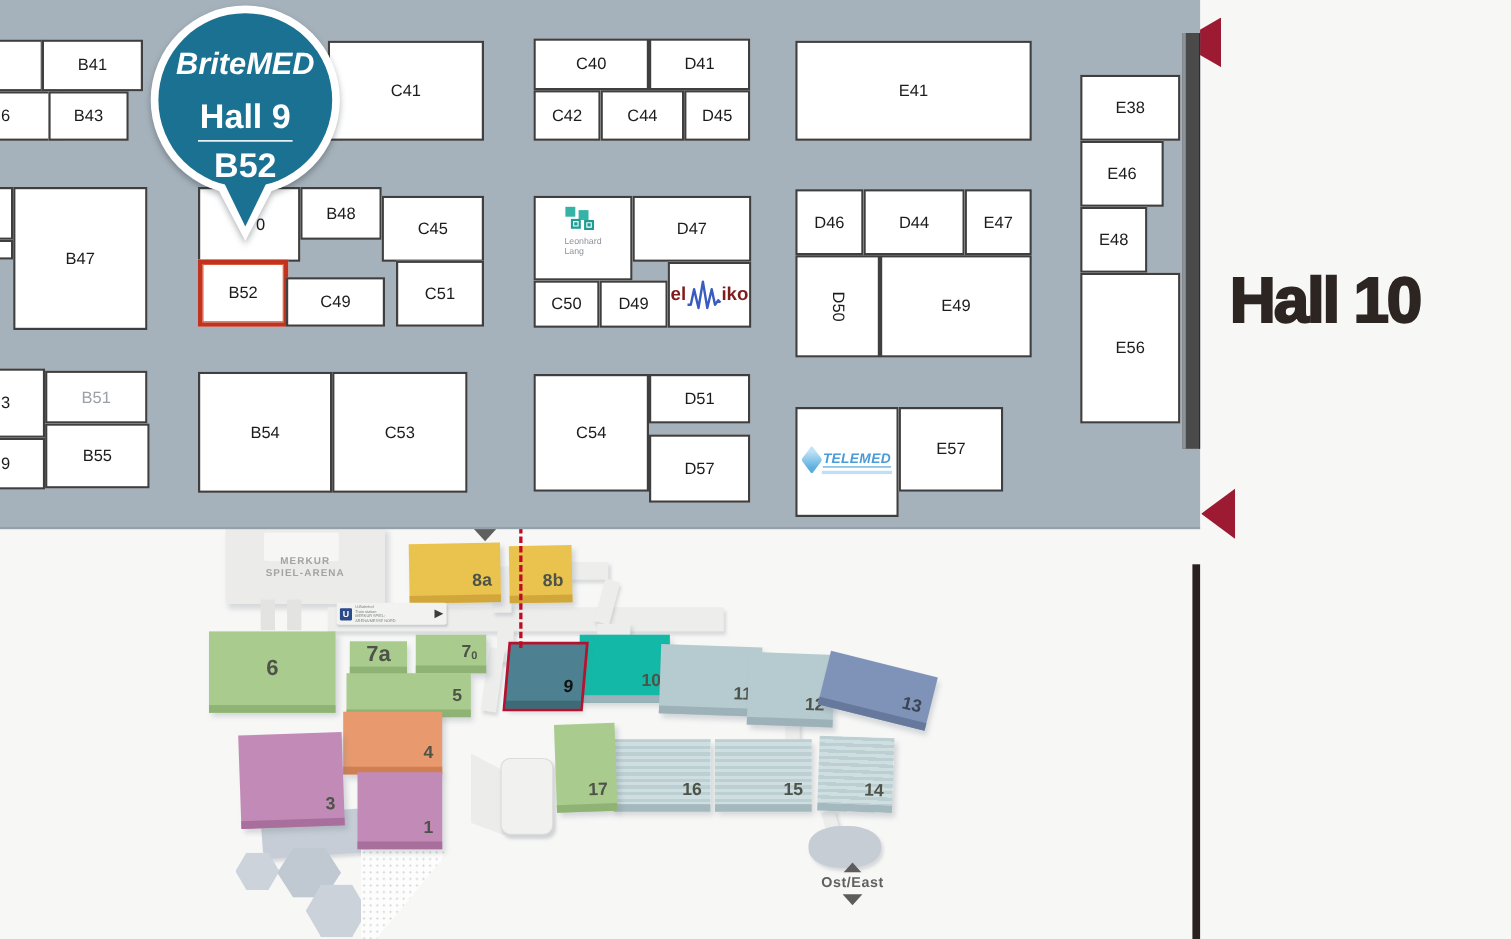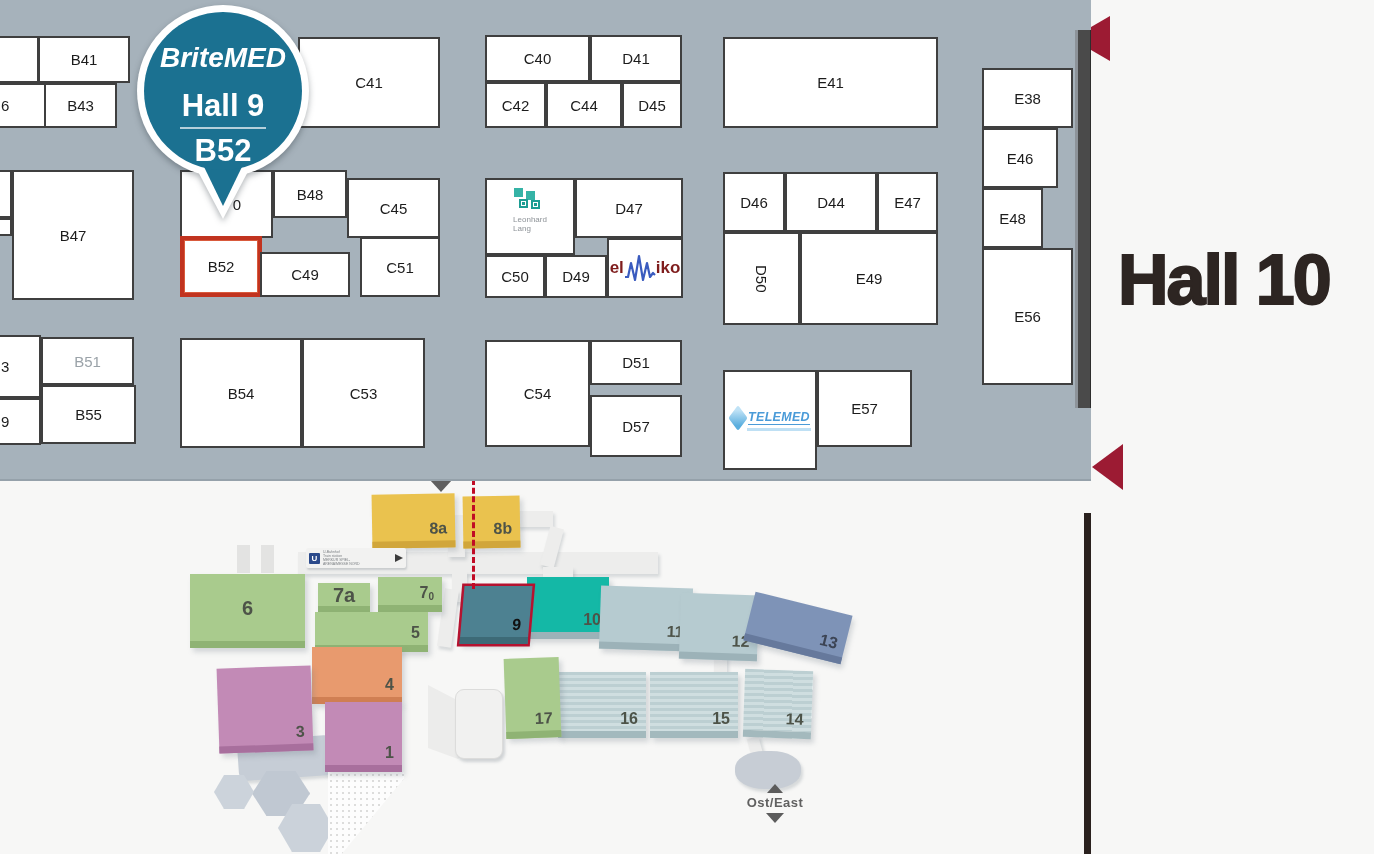--- a/index.html
+++ b/index.html
@@ -14,21 +14,21 @@
   .booth.alignRight{justify-content:flex-end;padding-right:30px;}
   .booth.muted{color:#9aa2a8;}
   .booth.vertical .bl{writing-mode:vertical-rl;text-orientation:mixed;}
   .booth.highlight{border:4px solid #c1331f;box-shadow:0 0 0 1px #d95a3c inset;}
 
   
   #wall{position:absolute;left:1075px;top:30px;width:12px;height:378px;background:#4a4a4a;border-left:3px solid #8d9399;border-right:1px solid #2d2d2d;}
   .red-arrow{position:absolute;background:#9c1b33;z-index:1;}
   #arrow-top{left:1085px;top:16px;width:25px;height:45px;clip-path:polygon(100% 0,0 32%,0 68%,100% 100%);}
   #arrow-bottom{left:1092px;top:444px;width:31px;height:46px;clip-path:polygon(100% 0,0 50%,100% 100%);z-index:3;}
-  #hall10-label{position:absolute;left:1118px;top:240px;font-size:70px;font-weight:bold;letter-spacing:-2px;
+  #hall10-label{position:absolute;left:1118px;top:240px;font-size:58px;font-weight:bold;letter-spacing:-2px;
                 color:#2d2522;-webkit-text-stroke:2px #2d2522;z-index:1;}
   #vline{position:absolute;left:1084px;top:513px;width:7px;height:341px;background:#2a211e;}
 
   
   #pin{position:absolute;left:128px;top:3px;z-index:50;filter:drop-shadow(0 3px 3px rgba(30,40,50,.35));}
   #pin text{fill:#fff;text-anchor:middle;font-family:"Liberation Sans",sans-serif;}
   #pin .brand{font-size:28px;font-weight:bold;font-style:italic;letter-spacing:0;}
   #pin .big{font-size:31px;font-weight:bold;}
 
   
@@ -248,20 +248,26 @@
           <span class="bl">E57</span>
         </div>
       </div>
     <div id="wall"></div>
   </section>
 
   <div id="hall10-label">Hall 10</div>
   <div id="vline"></div>
 
   <section id="overview">
+    <div id="arena">
+      <div id="arena-court"></div>
+      <div id="arena-label">
+        <span>MERKUR</span><br><span>SPIEL-ARENA</span>
+      </div>
+    </div>
     <div class="arena-leg" style="left:237px;"></div>
     <div class="arena-leg" style="left:261px;"></div>
 
     <div class="corridor" style="left:298px;top:73px;width:360px;height:22px;"></div>
     <div class="corridor" style="left:428px;top:36px;width:38px;height:17px;"></div>
     <div class="corridor" style="left:517px;top:32px;width:36px;height:16px;"></div>
     <div class="corridor" style="left:448px;top:50px;width:17px;height:28px;"></div>
     <div class="corridor" style="left:452px;top:93px;width:15px;height:30px;"></div>
     <div class="corridor" style="left:441px;top:110px;width:14px;height:58px;transform:rotate(8deg);"></div>
     <div class="corridor" style="left:545px;top:48px;width:14px;height:40px;transform:rotate(15deg);"></div>

